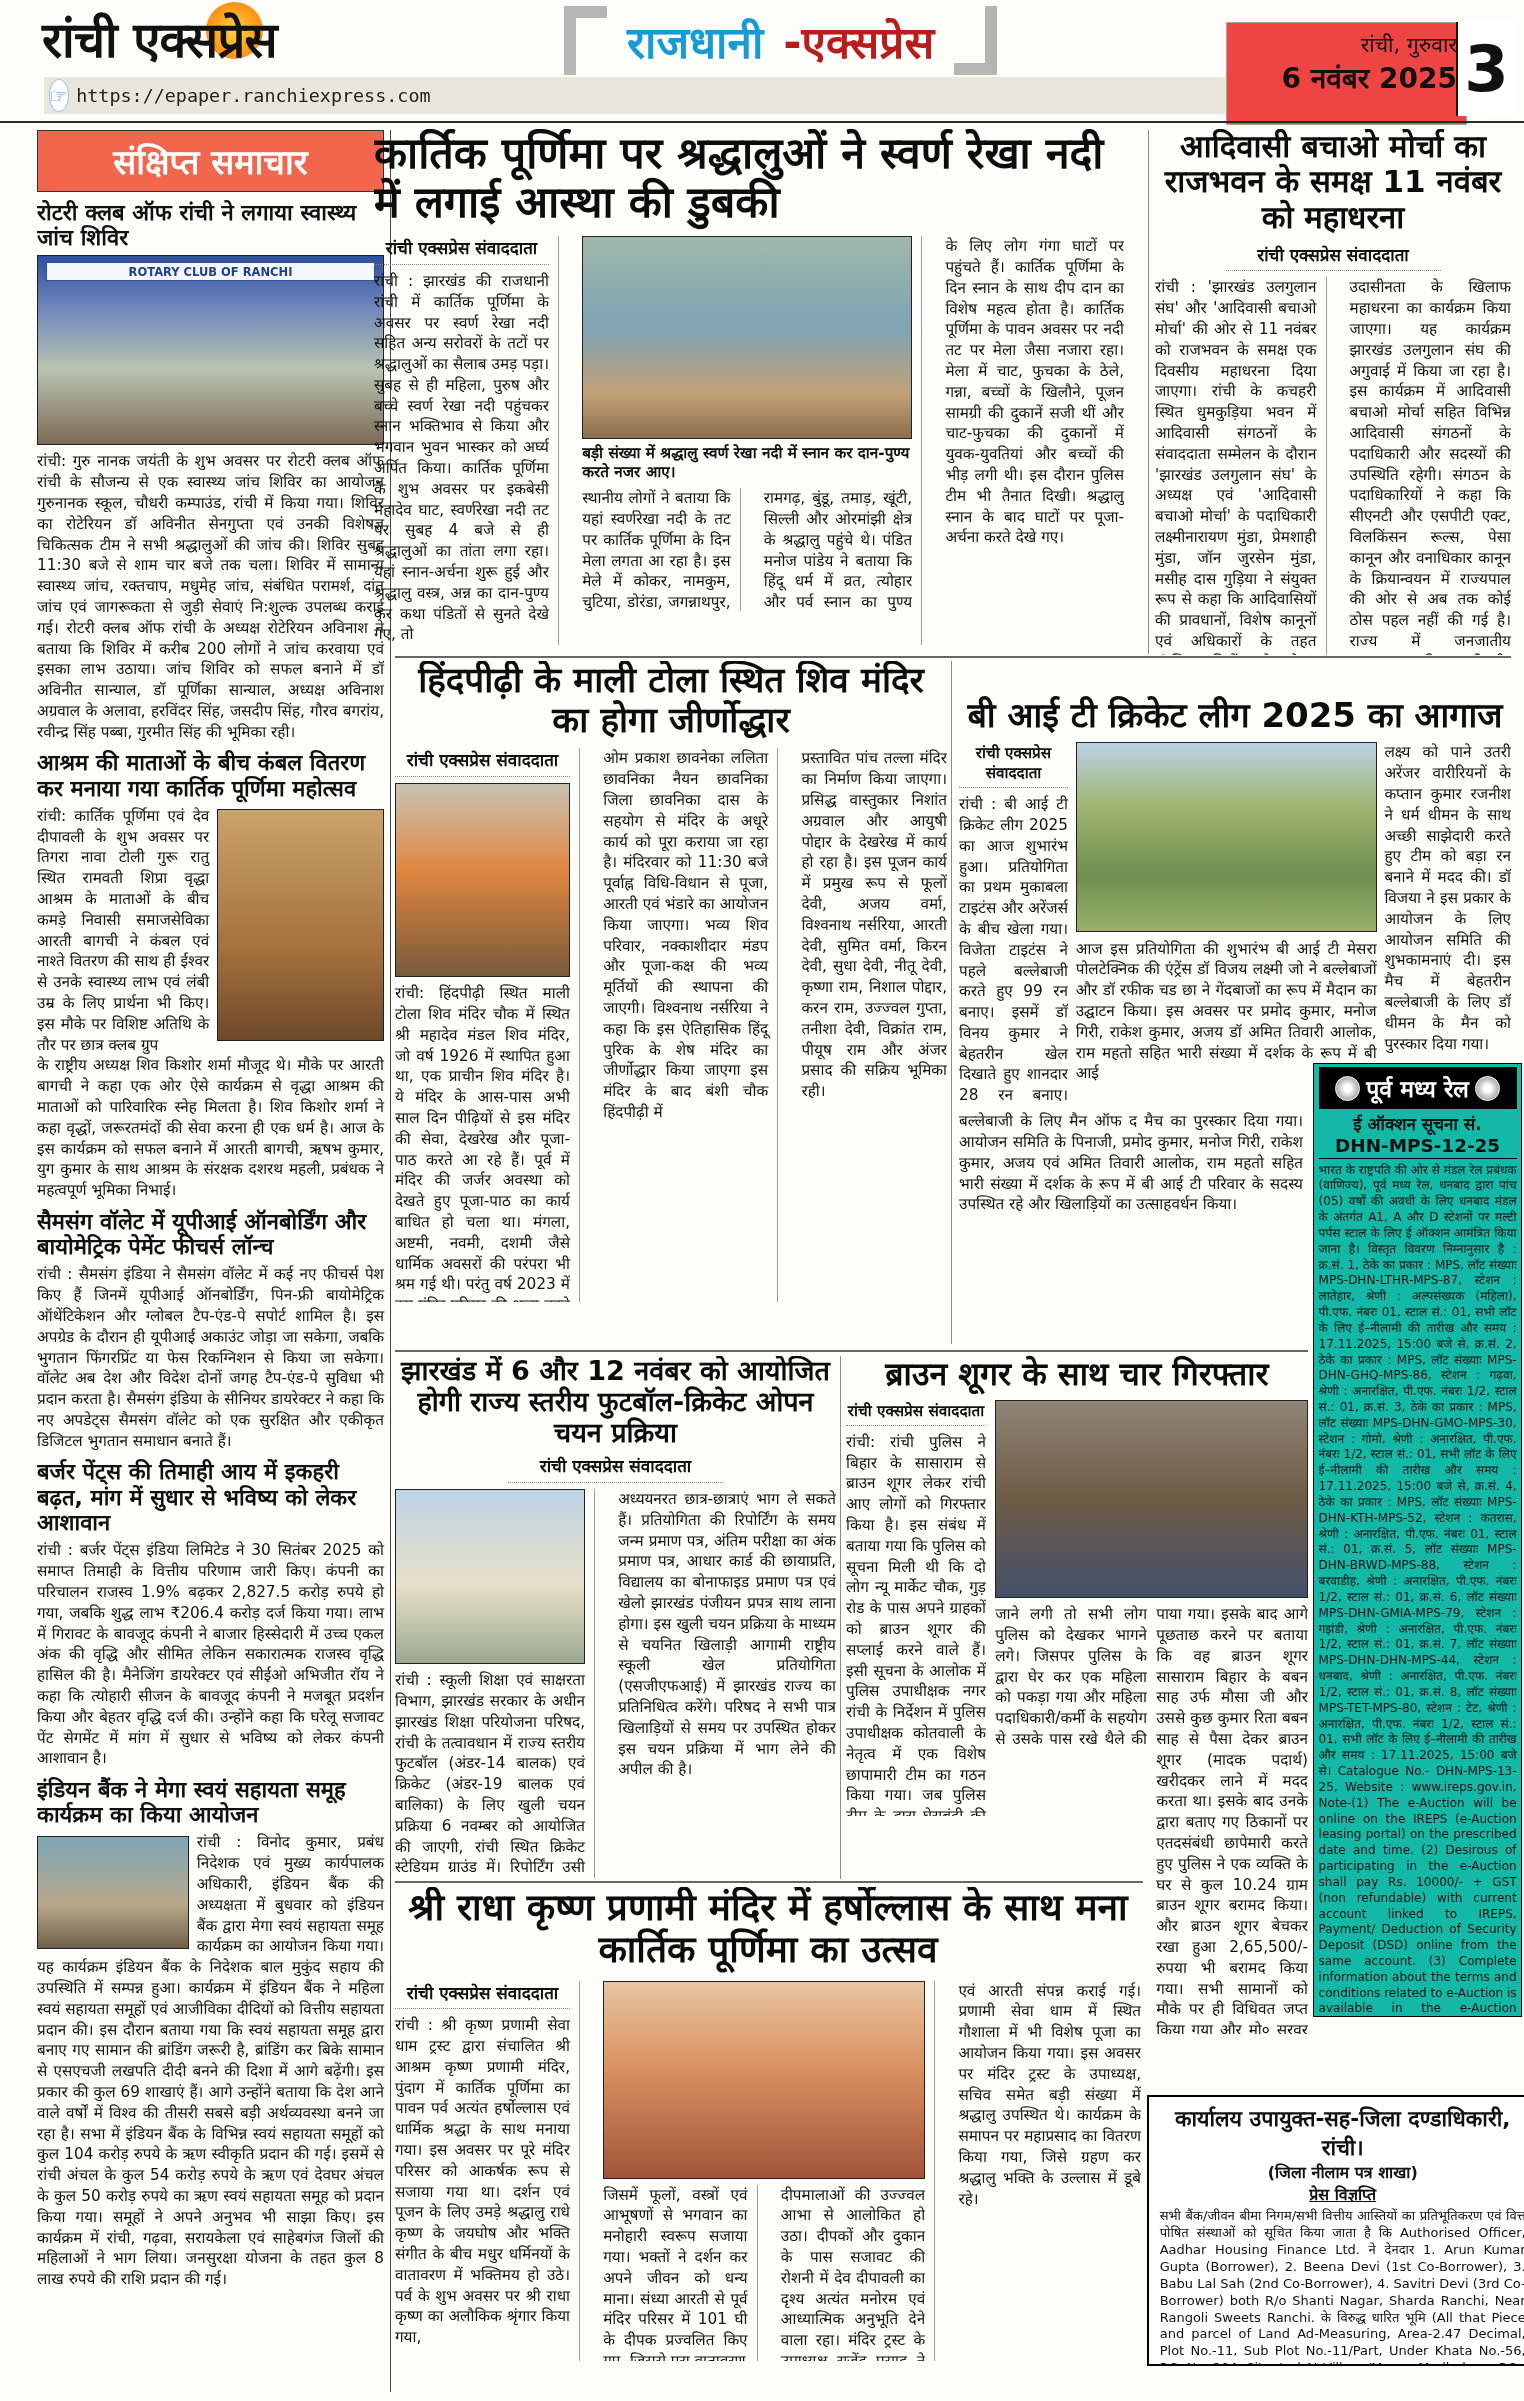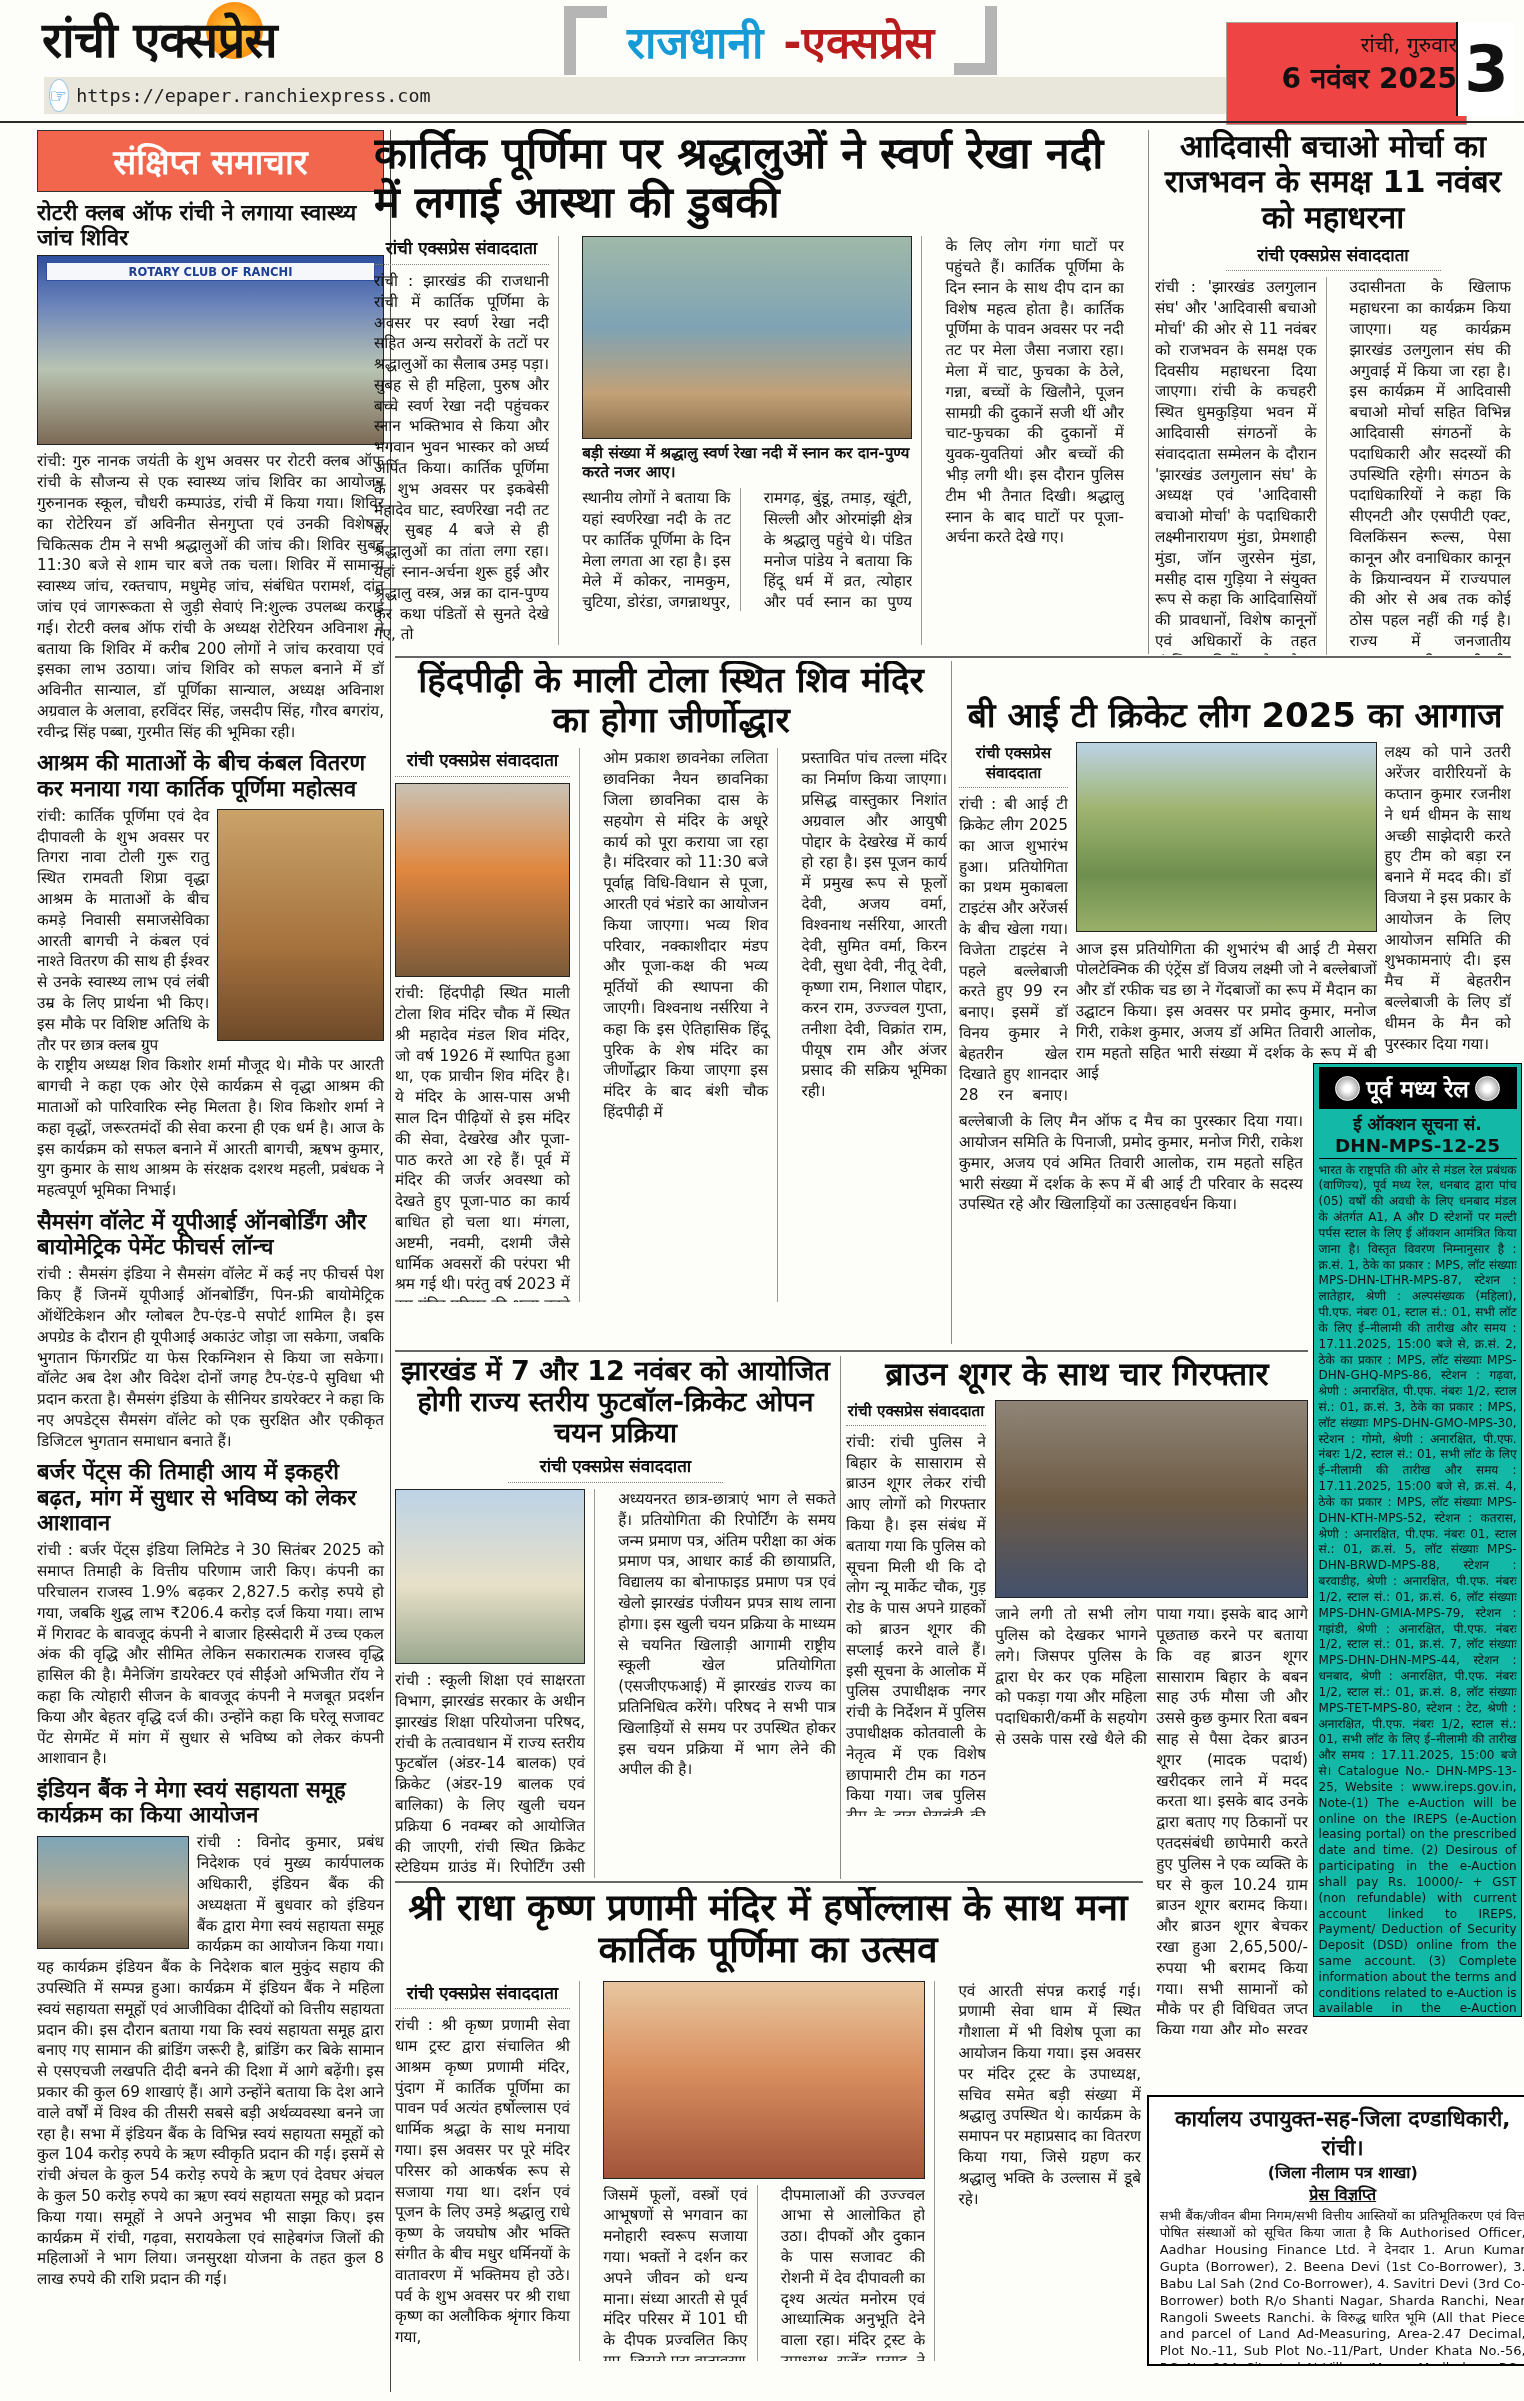--- a/index.html
+++ b/index.html
@@ -187,21 +187,21 @@
       <div class="ph ph-cricket" style="height:188px;"></div>
       <div class="bt clip" style="height:165px;margin-top:6.1px;">आज इस प्रतियोगिता की शुभारंभ बी आई टी मेसरा पोलटेक्निक की एंट्रेंस डॉ विजय लक्ष्मी जो ने बल्लेबाजों और डॉ रफीक चड छा ने गेंदबाजों का रूप में मैदान का उद्घाटन किया। इस अवसर पर प्रमोद कुमार, मनोज गिरी, राकेश कुमार, अजय डॉ अमित तिवारी आलोक, राम महतो सहित भारी संख्या में दर्शक के रूप में बी आई</div>
     </div>
     <div class="bt clip" style="flex:1;height:331px;">लक्ष्य को पाने उतरी अरेंजर वारीरियनों के कप्तान कुमार रजनीश ने धर्म धीमन के साथ अच्छी साझेदारी करते हुए टीम को बड़ा रन बनाने में मदद की। डॉ विजया ने इस प्रकार के आयोजन के लिए आयोजन समिति की शुभकामनाएं दी। इस मैच में बेहतरीन बल्लेबाजी के लिए डॉ धीमन के मैन को पुरस्कार दिया गया।</div>
   </div>
   <div class="bt clip" style="width:344px;height:253px;margin-top:7.7px;">बल्लेबाजी के लिए मैन ऑफ द मैच का पुरस्कार दिया गया। आयोजन समिति के पिनाजी, प्रमोद कुमार, मनोज गिरी, राकेश कुमार, अजय एवं अमित तिवारी आलोक, राम महतो सहित भारी संख्या में दर्शक के रूप में बी आई टी परिवार के सदस्य उपस्थित रहे और खिलाड़ियों का उत्साहवर्धन किया।</div>
 </div>
 <div class="abs hr" style="left:395px;top:1350px;width:913px;height:1.5px;background:#666;"></div>
 
 <div class="abs clip" id="m3" style="left:395px;top:1356px;width:441px;height:522px;">
-  <div class="btitle" style="font-size:27px;text-align:center;">झारखंड में 7 और 12 नवंबर को आयोजित होगी राज्य स्तरीय फुटबॉल-क्रिकेट ओपन चयन प्रक्रिया</div>
+  <div class="btitle" style="font-size:27px;text-align:center;">झारखंड में 6 और 12 नवंबर को आयोजित होगी राज्य स्तरीय फुटबॉल-क्रिकेट ओपन चयन प्रक्रिया</div>
   <div class="byline" style="width:215px;margin:6.1px auto;">रांची एक्सप्रेस संवाददाता</div>
   <div class="cols">
     <div style="width:190px;">
       <div class="ph ph-building" style="height:173px;margin-bottom:6.1px;"></div>
       <div class="bt">रांची : स्कूली शिक्षा एवं साक्षरता विभाग, झारखंड सरकार के अधीन झारखंड शिक्षा परियोजना परिषद, रांची के तत्वावधान में राज्य स्तरीय फुटबॉल (अंडर-14 बालक) एवं क्रिकेट (अंडर-19 बालक एवं बालिका) के लिए खुली चयन प्रक्रिया 6 नवम्बर को आयोजित की जाएगी, रांची स्थित क्रिकेट स्टेडियम ग्राउंड में। रिपोर्टिंग उसी दिन प्रातः 7 बजे से आयोजित होगी। इसी प्रकार क्रिकेट के लिए राज्य स्तरीय खुली चयन प्रक्रिया 12 नवम्बर को आयोजित की जाएगी, जिसकी रिपोर्टिंग उसी दिन प्रातः 7 बजे से होगी। इस खुली चयन प्रक्रिया में राज्य के सभी विद्यालयों में</div>
     </div>
     <div class="bt" style="flex:1;">अध्ययनरत छात्र-छात्राएं भाग ले सकते हैं। प्रतियोगिता की रिपोर्टिंग के समय जन्म प्रमाण पत्र, अंतिम परीक्षा का अंक प्रमाण पत्र, आधार कार्ड की छायाप्रति, विद्यालय का बोनाफाइड प्रमाण पत्र एवं खेलो झारखंड पंजीयन प्रपत्र साथ लाना होगा। इस खुली चयन प्रक्रिया के माध्यम से चयनित खिलाड़ी आगामी राष्ट्रीय स्कूली खेल प्रतियोगिता (एसजीएफआई) में झारखंड राज्य का प्रतिनिधित्व करेंगे। परिषद ने सभी पात्र खिलाड़ियों से समय पर उपस्थित होकर इस चयन प्रक्रिया में भाग लेने की अपील की है।</div>
   </div>
 </div>
 

